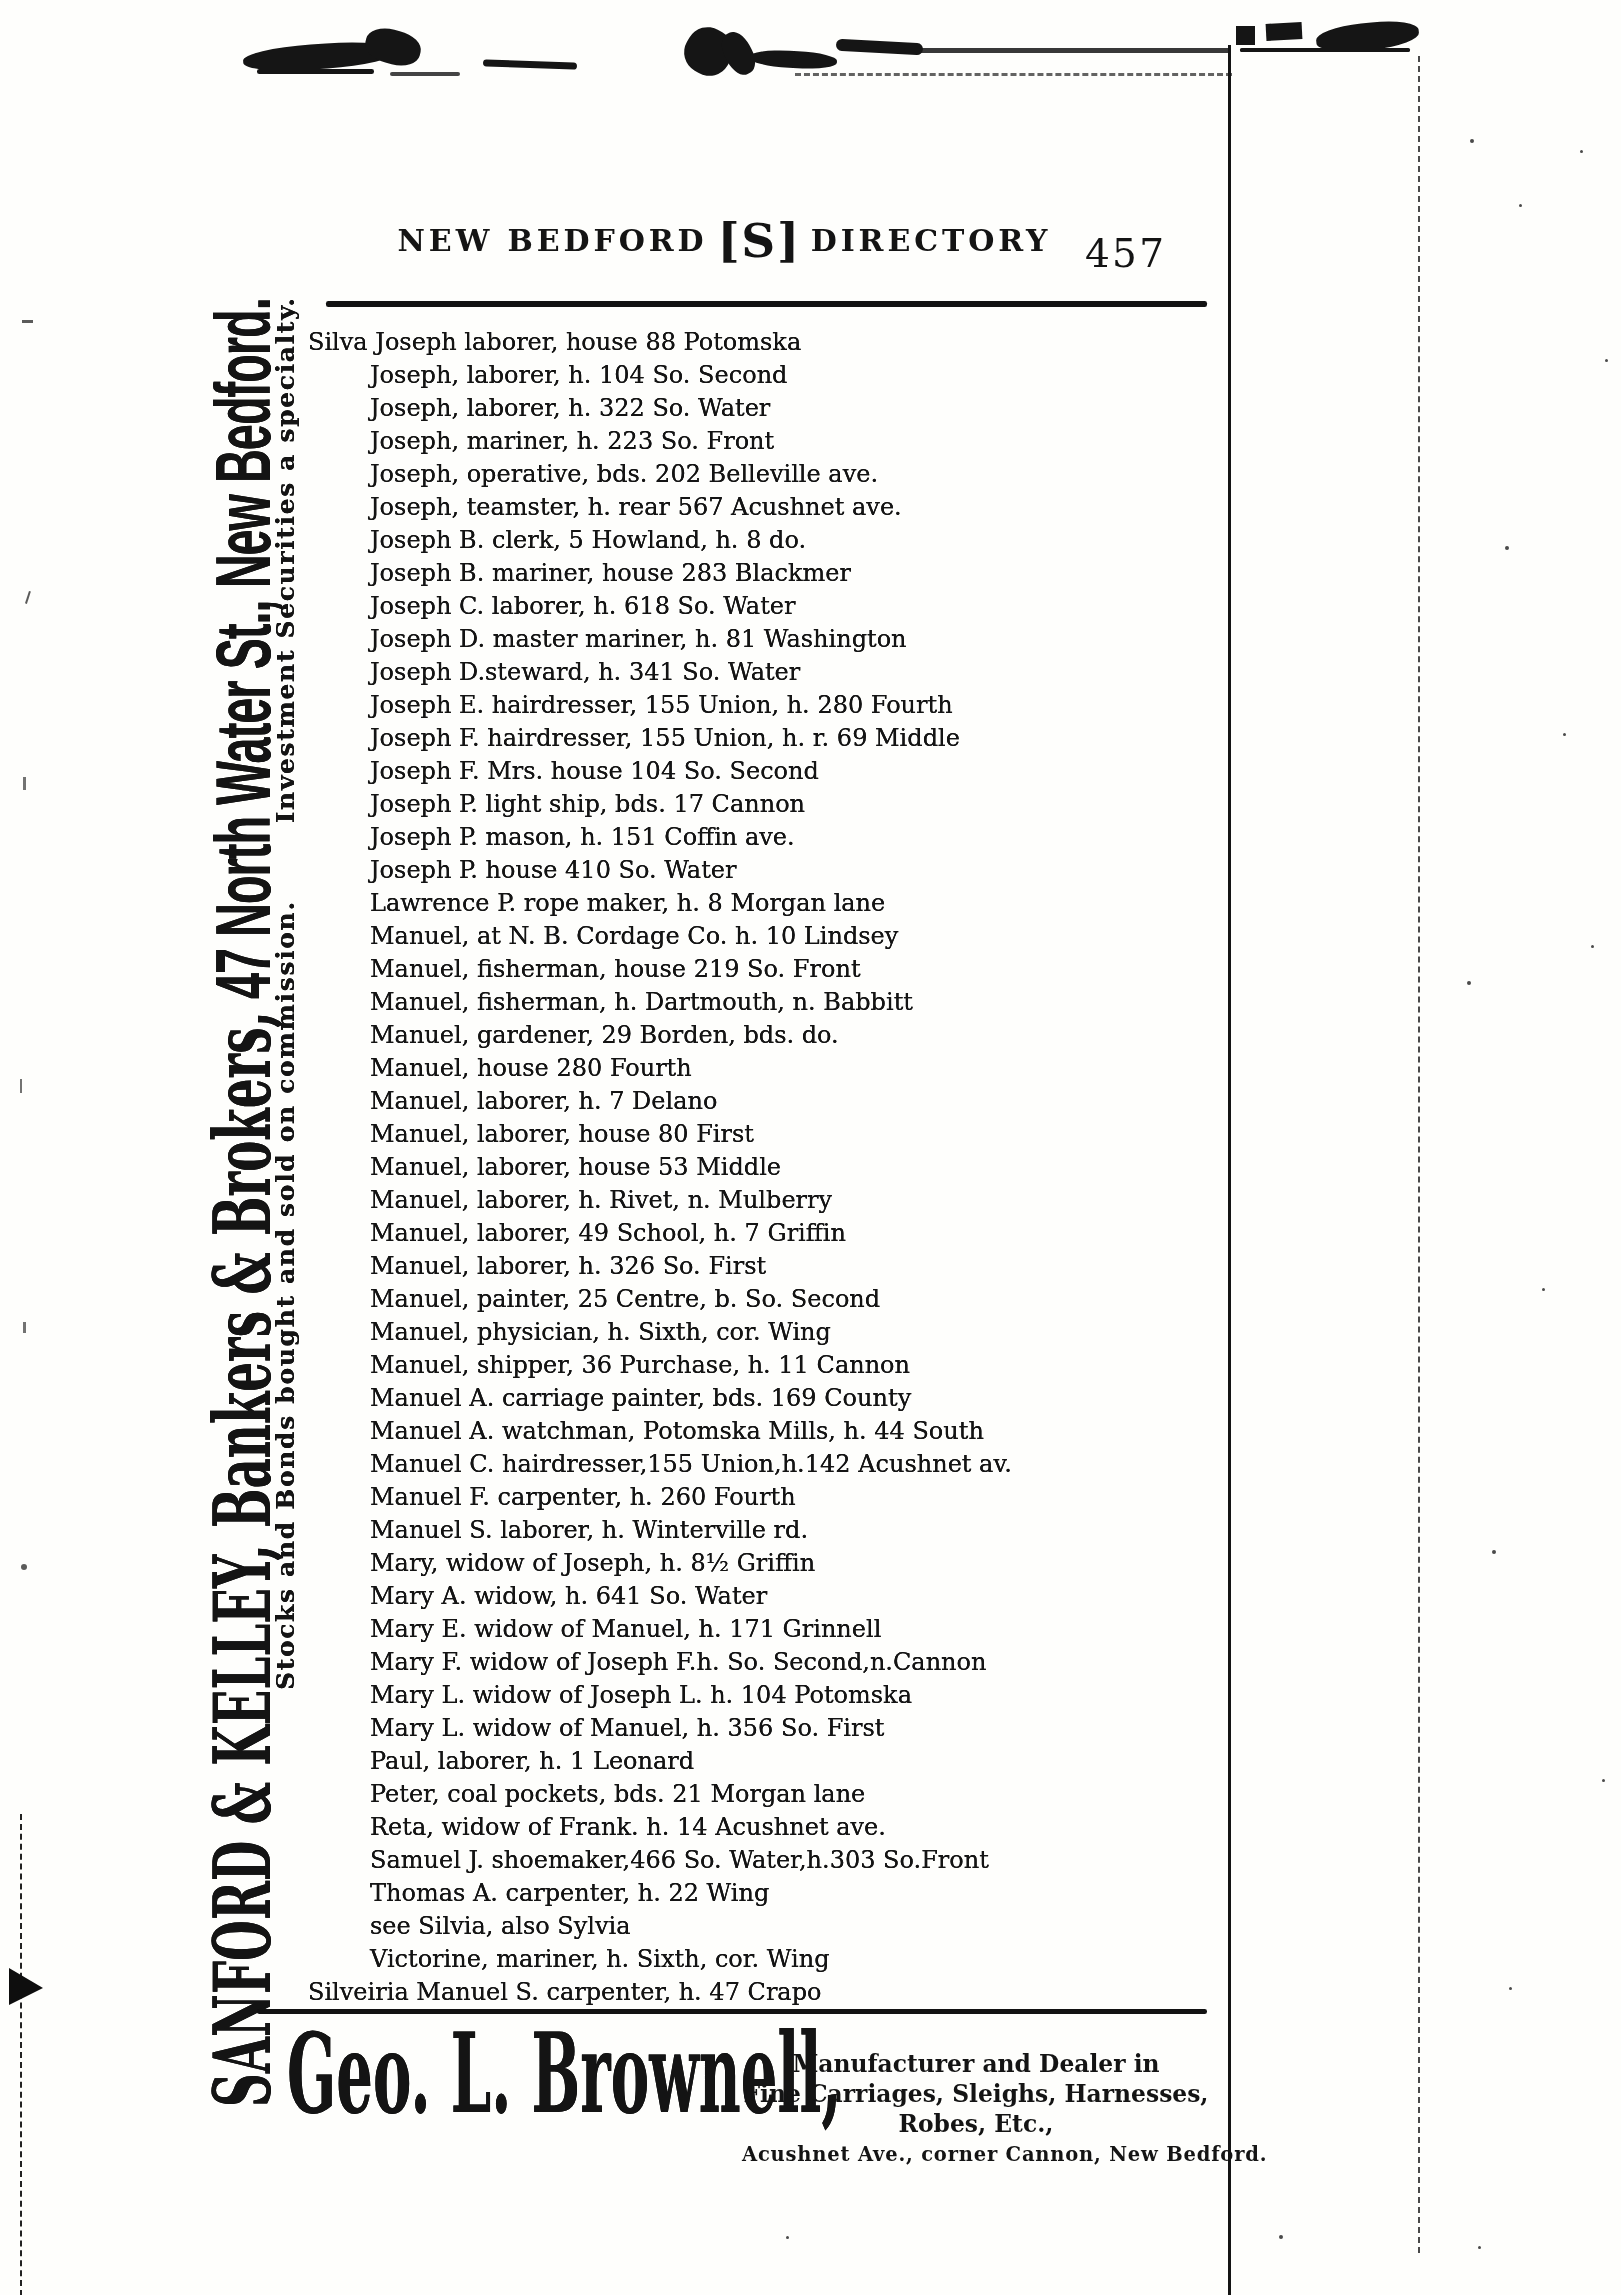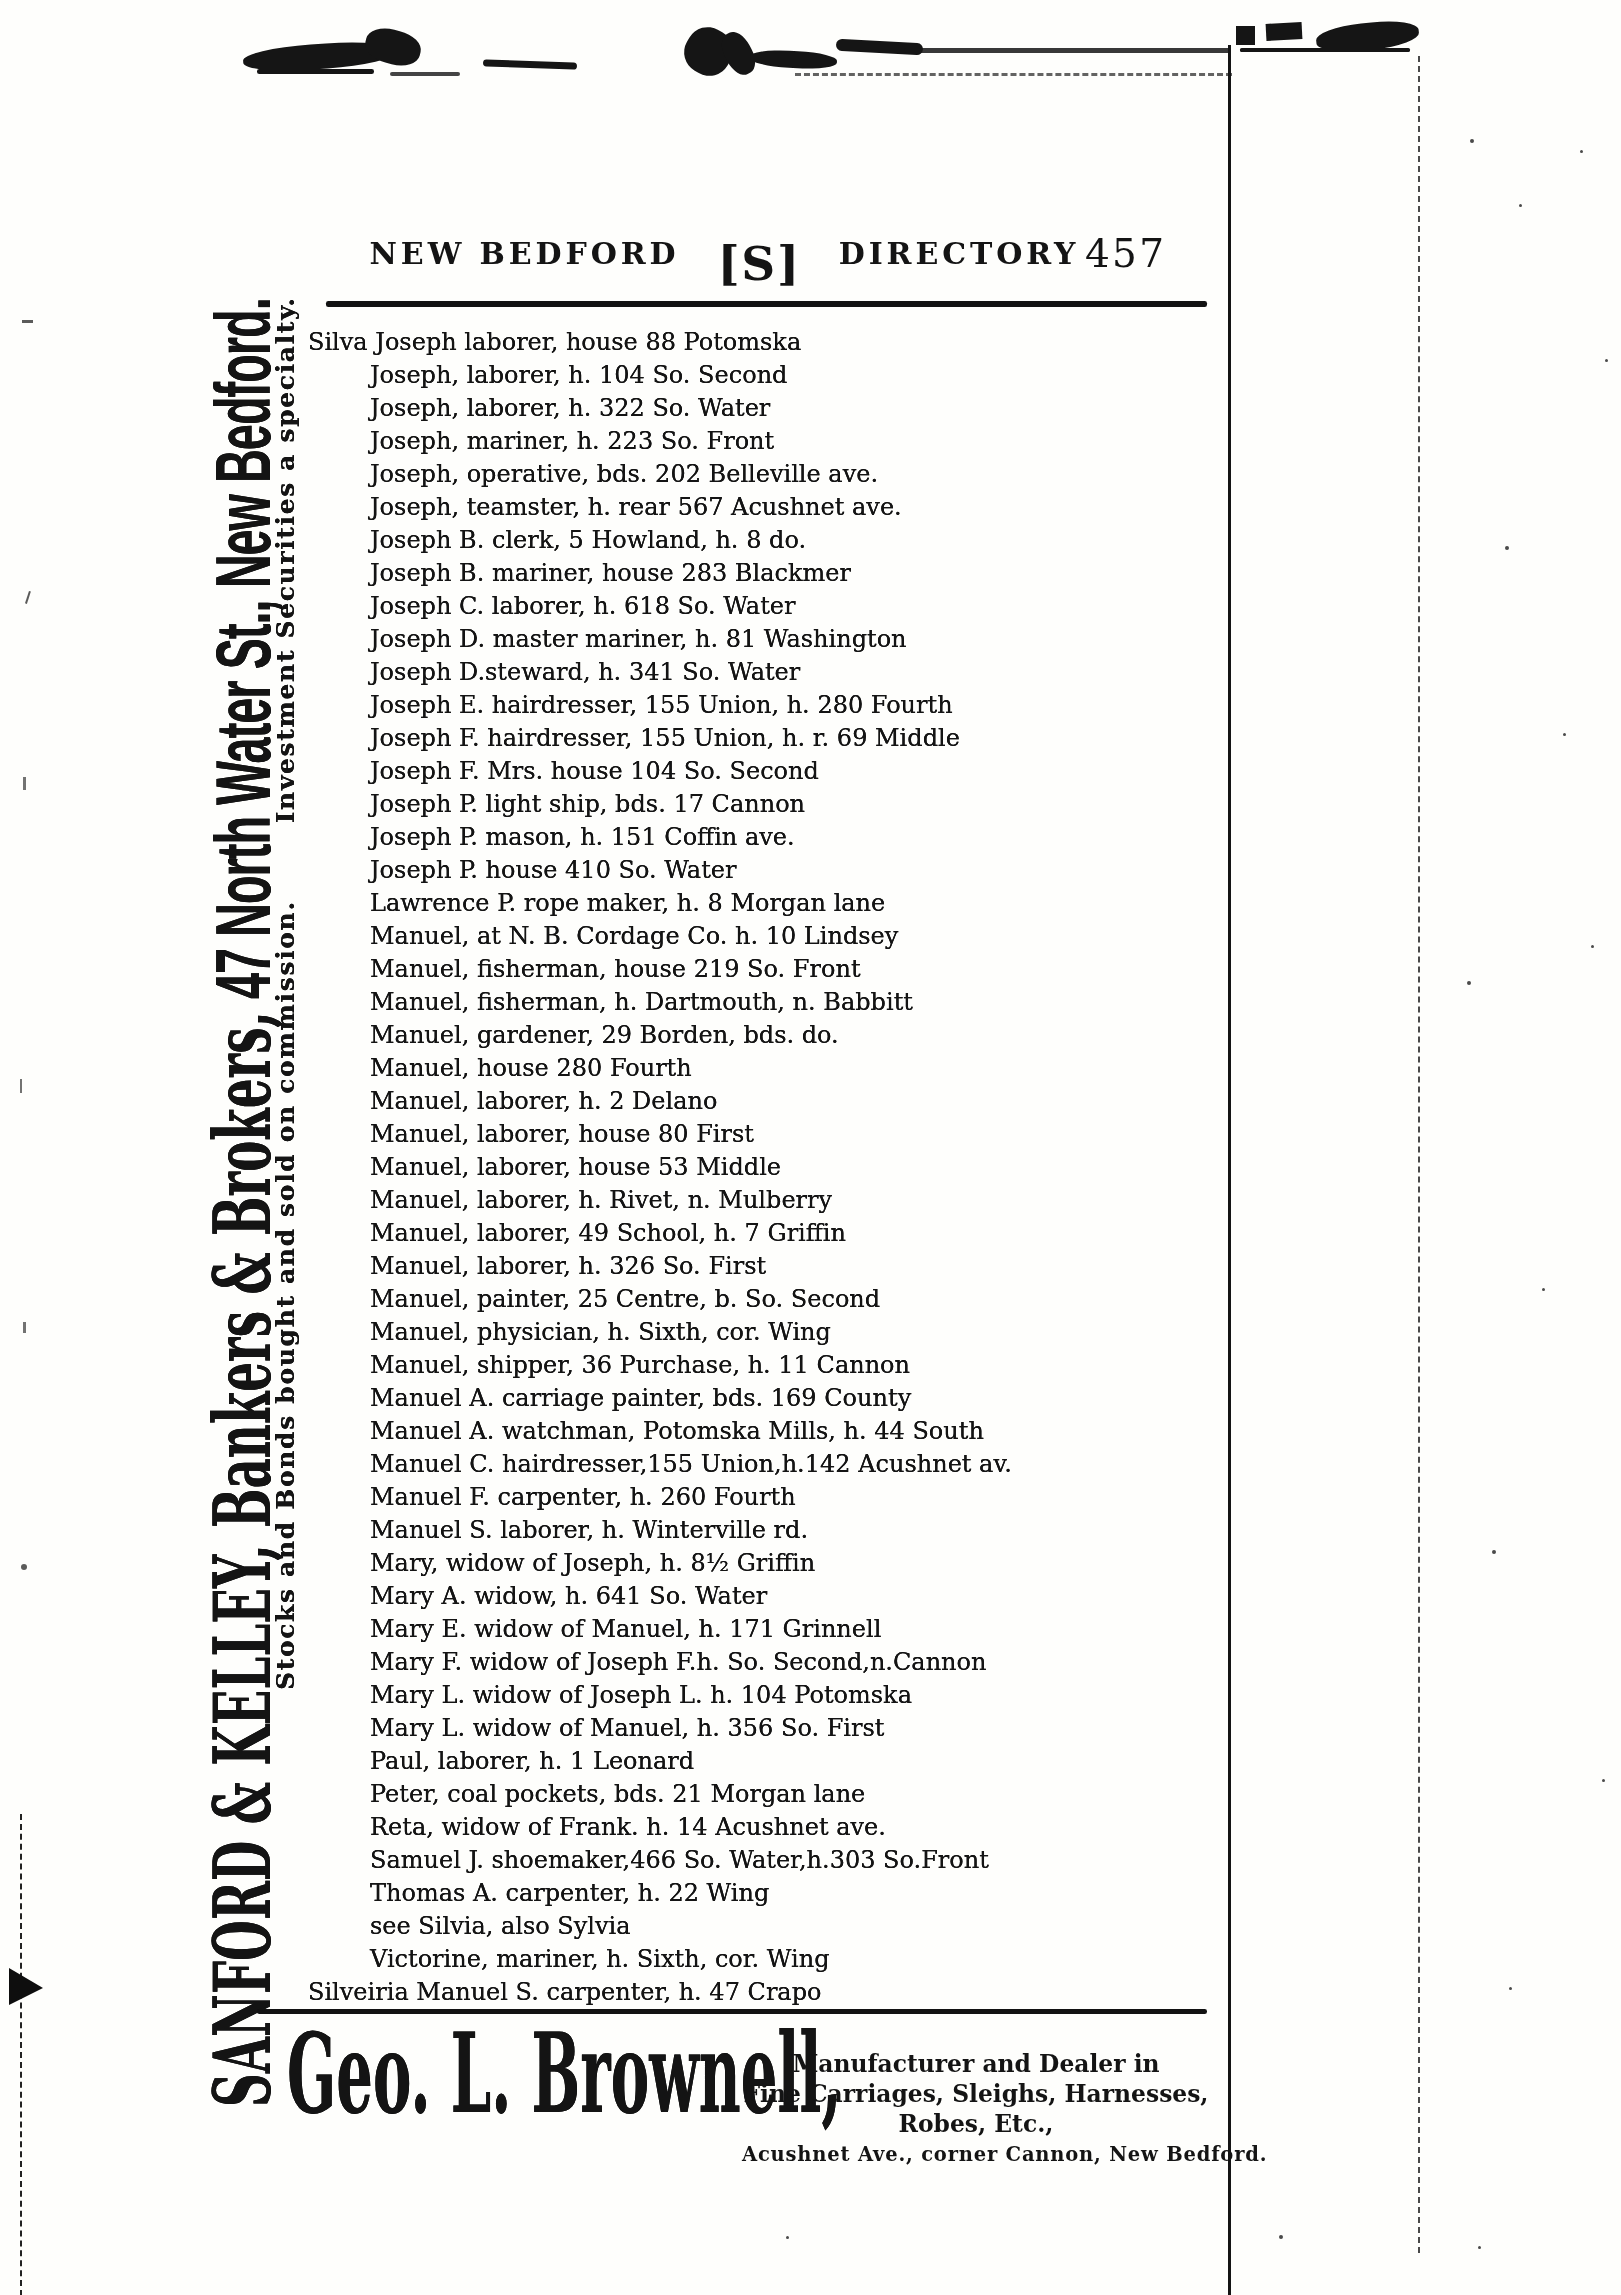--- a/index.html
+++ b/index.html
@@ -1,20 +1,20 @@
 <!DOCTYPE html>
 <html style="font-size:12.5px"><head>
 <meta charset="utf-8">
 <style>
   html,body{margin:0;padding:0;background:#e8e8e4;}
   .page{position:relative;width:1622px;height:2295px;background:#fefefc;overflow:hidden;
         font-family:"DejaVu Serif",serif;color:#141414;}
   
-  .header{position:absolute;left:327px;top:236px;width:795px;display:flex;
-          justify-content:center;align-items:flex-start;gap:38px;white-space:nowrap;}
+  .header{position:absolute;left:327px;top:213px;width:795px;display:flex;
+          justify-content:center;align-items:center;gap:10px;white-space:nowrap;}
   .header .h-small{font-size:30px;letter-spacing:3.9px;font-weight:bold;}
   .header .h-letter{font-size:47px;font-weight:bold;letter-spacing:1.6px;}
   .page-number{position:absolute;left:1085px;top:231px;font-size:39px;letter-spacing:2.3px;}
   .header-rule{position:absolute;left:326px;top:301px;width:881px;height:5.5px;background:#121212;
                border-radius:2.3px;}
   
   .dir-list{position:absolute;left:300px;top:318px;width:916px;list-style:none;margin:8px;padding:0;}
   .dir-list li{font-size:24px;line-height:33px;white-space:nowrap;margin-left:62px;
                text-shadow:0 0 0.4px #000;}
   .dir-list li.flush{margin-left:0;}
@@ -134,21 +134,21 @@
       <li>Joseph F. Mrs. house 104 So. Second</li>
       <li>Joseph P. light ship, bds. 17 Cannon</li>
       <li>Joseph P. mason, h. 151 Coffin ave.</li>
       <li>Joseph P. house 410 So. Water</li>
       <li>Lawrence P. rope maker, h. 8 Morgan lane</li>
       <li>Manuel, at N. B. Cordage Co. h. 10 Lindsey</li>
       <li>Manuel, fisherman, house 219 So. Front</li>
       <li>Manuel, fisherman, h. Dartmouth, n. Babbitt</li>
       <li>Manuel, gardener, 29 Borden, bds. do.</li>
       <li>Manuel, house 280 Fourth</li>
-      <li>Manuel, laborer, h. 2 Delano</li>
+      <li>Manuel, laborer, h. 7 Delano</li>
       <li>Manuel, laborer, house 80 First</li>
       <li>Manuel, laborer, house 53 Middle</li>
       <li>Manuel, laborer, h. Rivet, n. Mulberry</li>
       <li>Manuel, laborer, 49 School, h. 7 Griffin</li>
       <li>Manuel, laborer, h. 326 So. First</li>
       <li>Manuel, painter, 25 Centre, b. So. Second</li>
       <li>Manuel, physician, h. Sixth, cor. Wing</li>
       <li>Manuel, shipper, 36 Purchase, h. 11 Cannon</li>
       <li>Manuel A. carriage painter, bds. 169 County</li>
       <li>Manuel A. watchman, Potomska Mills, h. 44 South</li>

